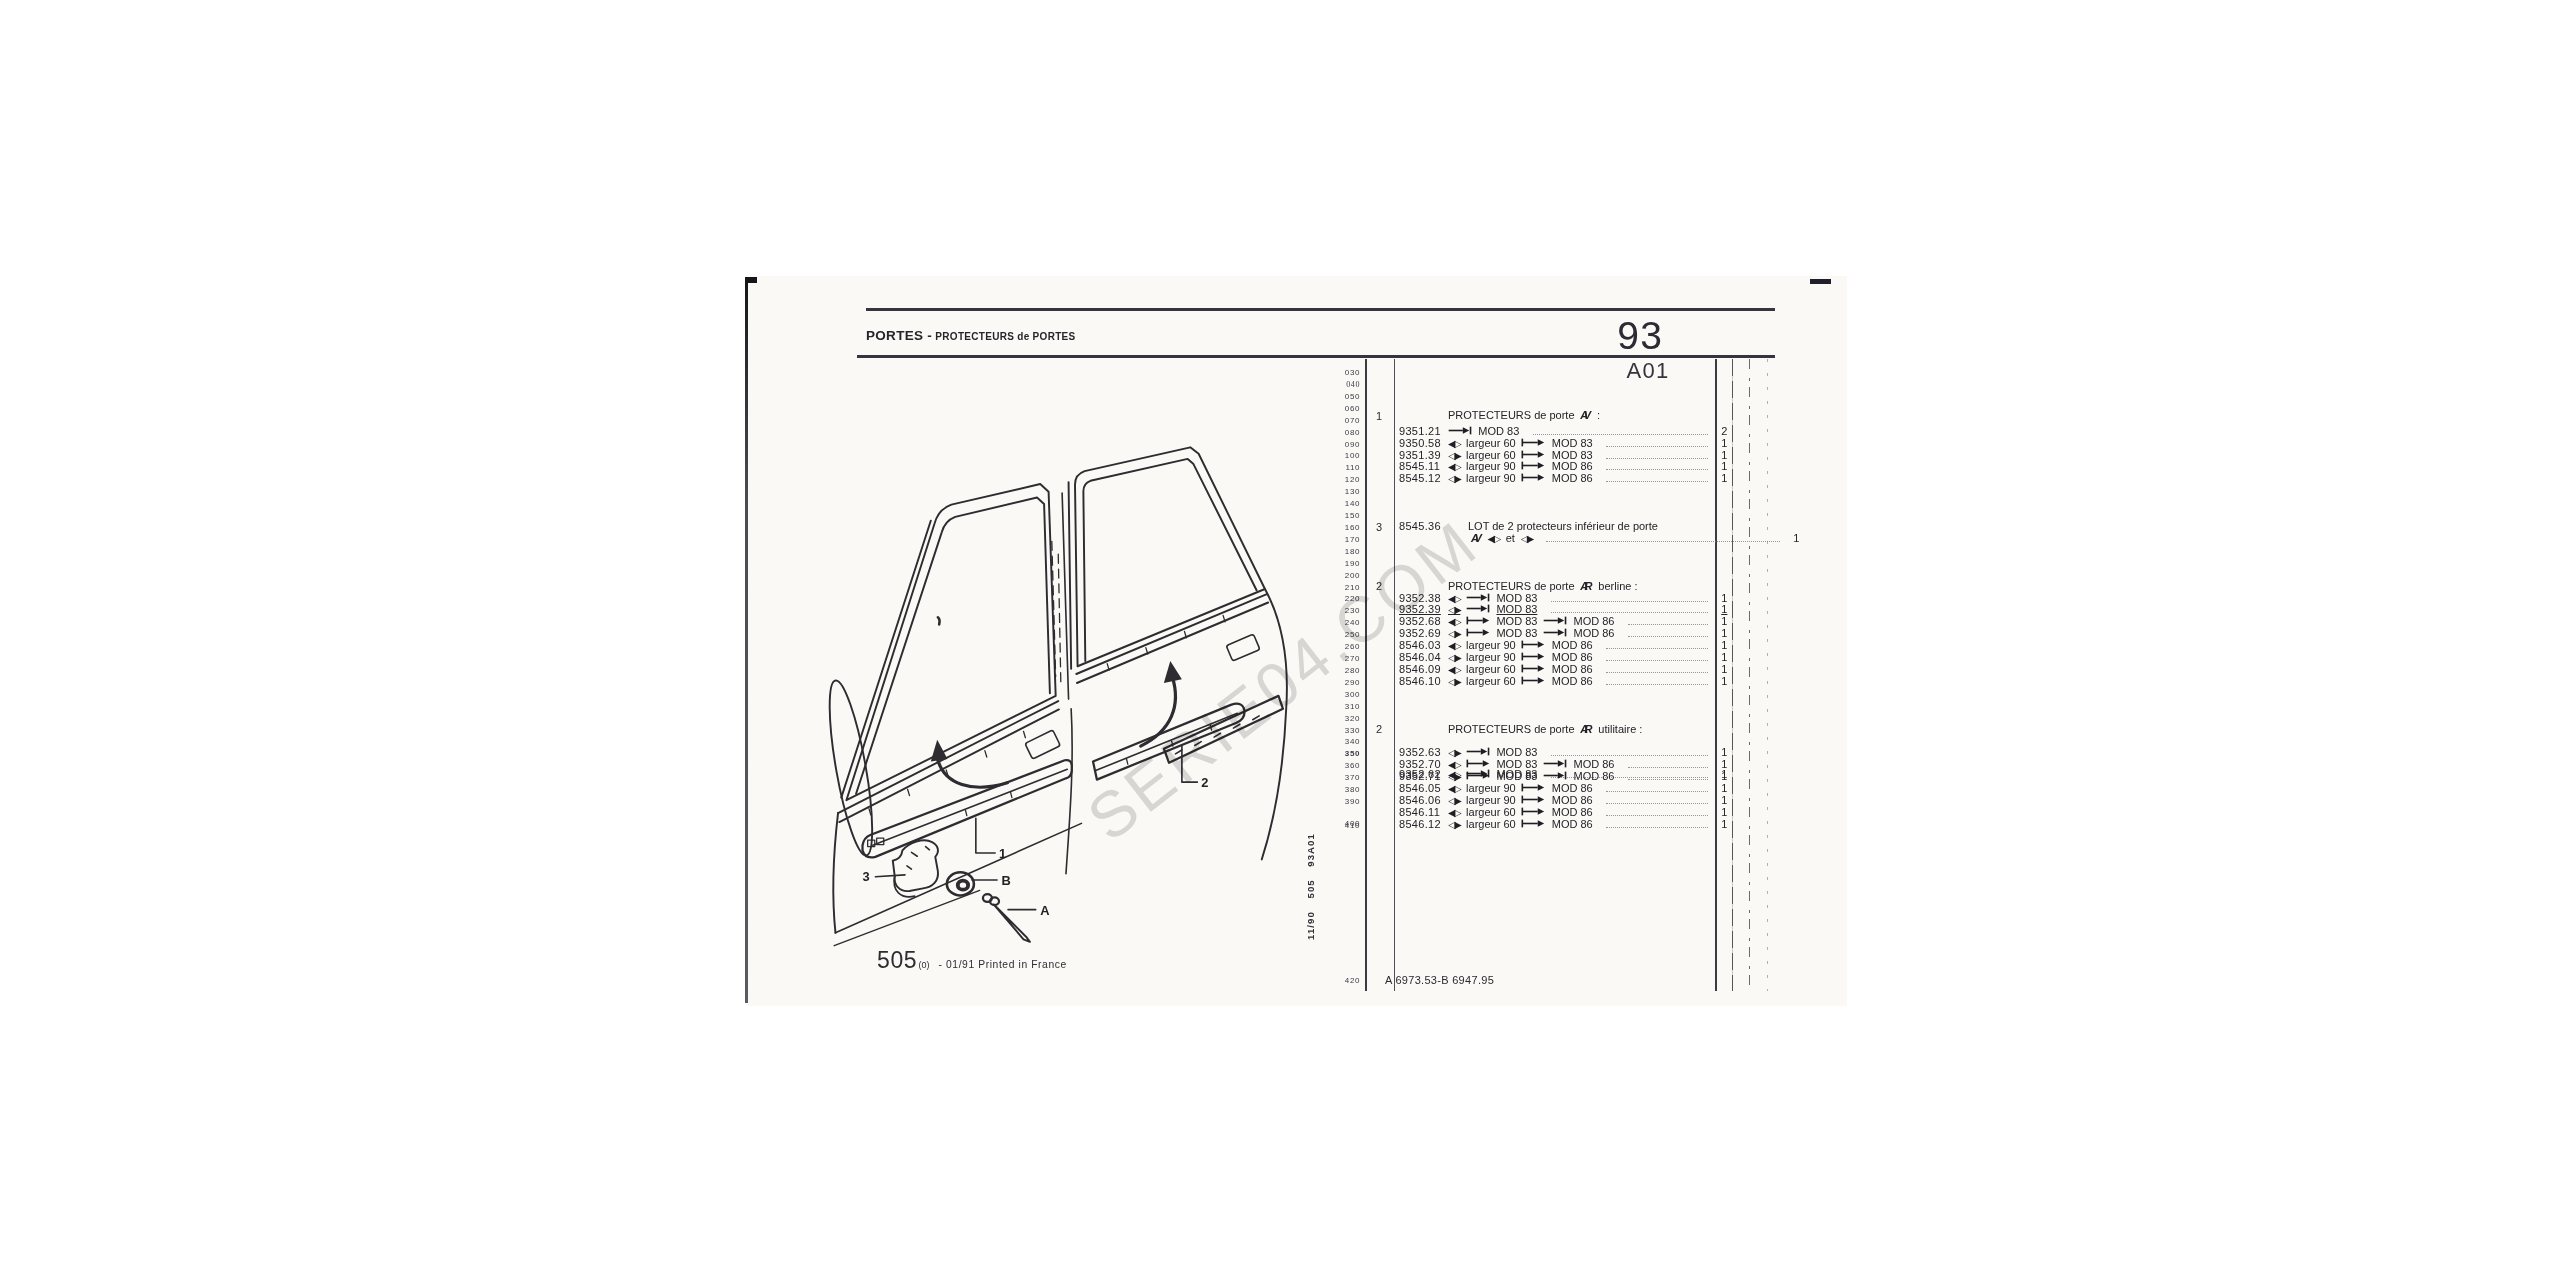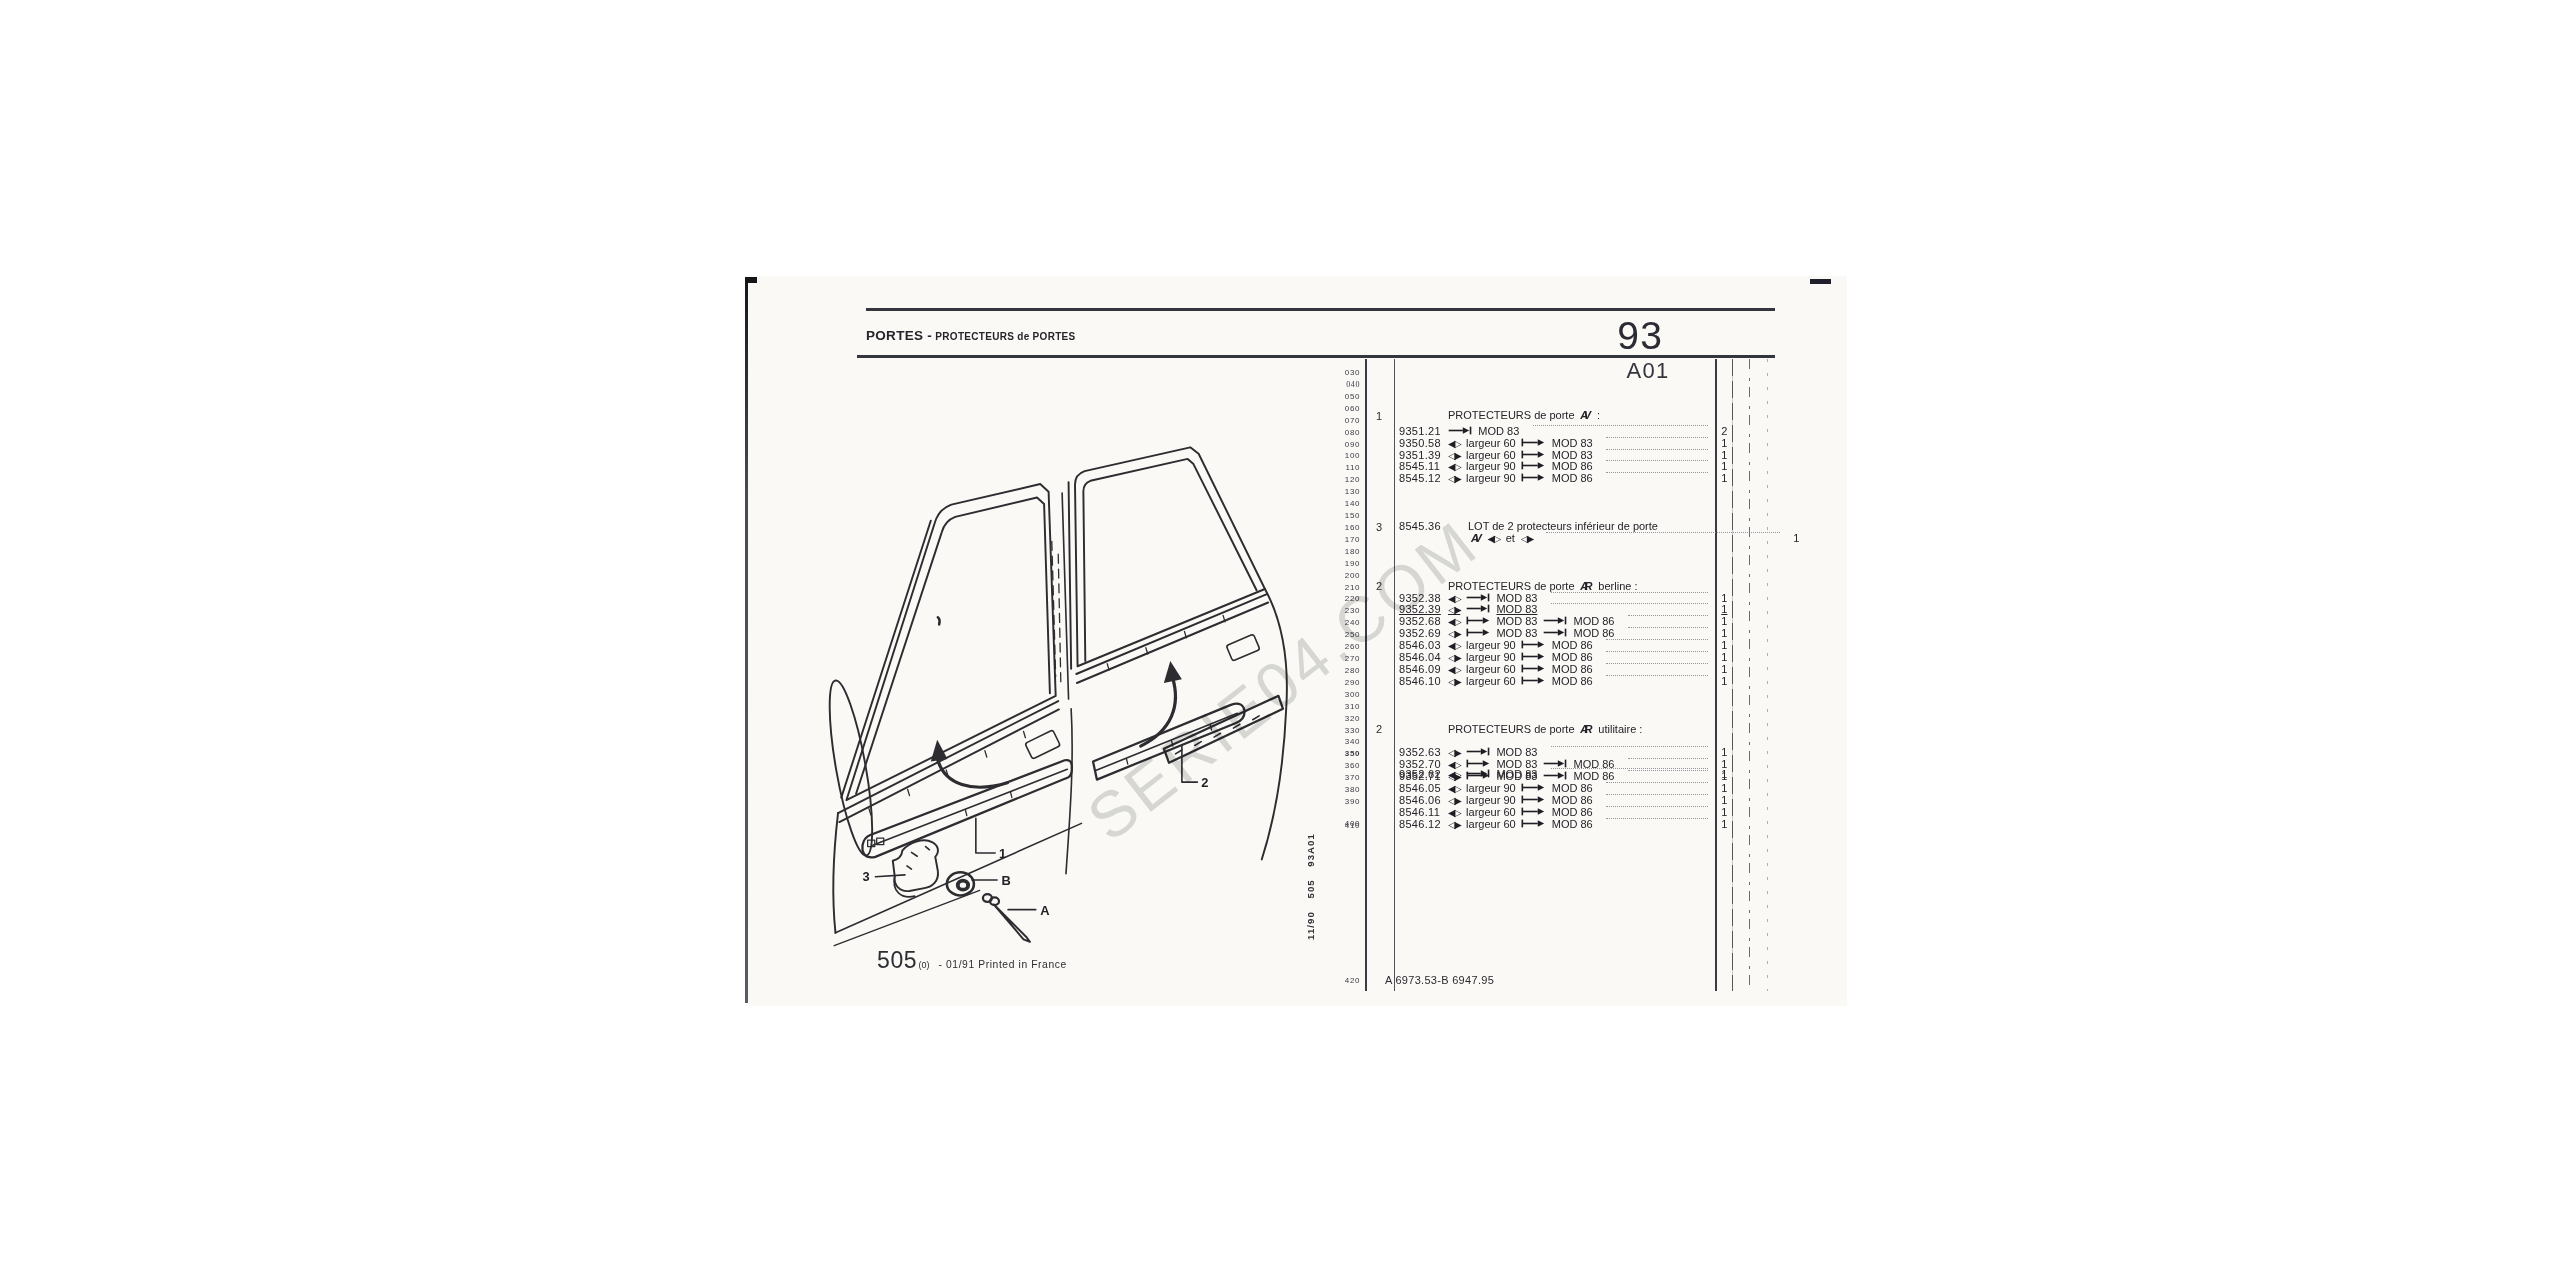--- a/index.html
+++ b/index.html
@@ -25,21 +25,21 @@
   #vl-a{left:1365px;width:1.9px;background:#3b3b44;}
   #vl-b{left:1394px;width:1.3px;background:#50505a;}
   #vl-c{left:1715px;width:1.6px;background:#3b3b44;}
   #vl-d{left:1732px;width:1.3px;background:repeating-linear-gradient(#55555e 0 16.7px,#c9c9c9 16.7px 22px);}
   #vl-e{left:1749px;width:1.3px;background:repeating-linear-gradient(#6a6a74 0 10.3px,transparent 10.3px 19.3px,#6a6a74 19.3px 22px,transparent 22px 28px);}
   #vl-f{left:1767px;width:1px;background:repeating-linear-gradient(#9d9da6 0 2.6px,transparent 2.6px 14px);opacity:.8;}
   
   .gnum{position:absolute;left:1311px;width:49px;text-align:right;font-size:8px;
         letter-spacing:0.6px;color:#3a3a44;line-height:11.6px;}
   .item{position:absolute;left:1368px;width:22px;text-align:center;font-size:11px;color:#2a2a32;}
-  .trow{position:absolute;left:1399px;width:335px;display:flex;align-items:flex-start;
+  .trow{position:absolute;left:1399px;width:335px;display:flex;align-items:flex-end;
         font-size:11px;line-height:13px;white-space:nowrap;color:#232329;}
   .pn{min-width:49px;letter-spacing:0.3px;}
   .dt{margin-right:5.8px;}
   .g{margin-right:5.8px;display:inline-block;vertical-align:-0.6px;}
   .tri{font-family:"DejaVu Sans",sans-serif;font-size:9.7px;letter-spacing:-1.3px;margin-right:5.8px;color:#1e1e24;}
   .lig{font-style:italic;font-weight:bold;letter-spacing:-.34em;padding-right:.40em;margin-right:5.2px;}
   .hdr-text{padding-left:49px;}
   .leader{flex:1;min-width:11.6px;border-bottom:1.6px dotted #84848c;margin:0 6.4px 3.2px 7.7px;opacity:.85;}
   .qty{width:19.3px;text-align:center;flex:none;}
   #bottom-ref{left:1385px;top:974px;font-size:11px;letter-spacing:0.3px;color:#2b2b31;}

